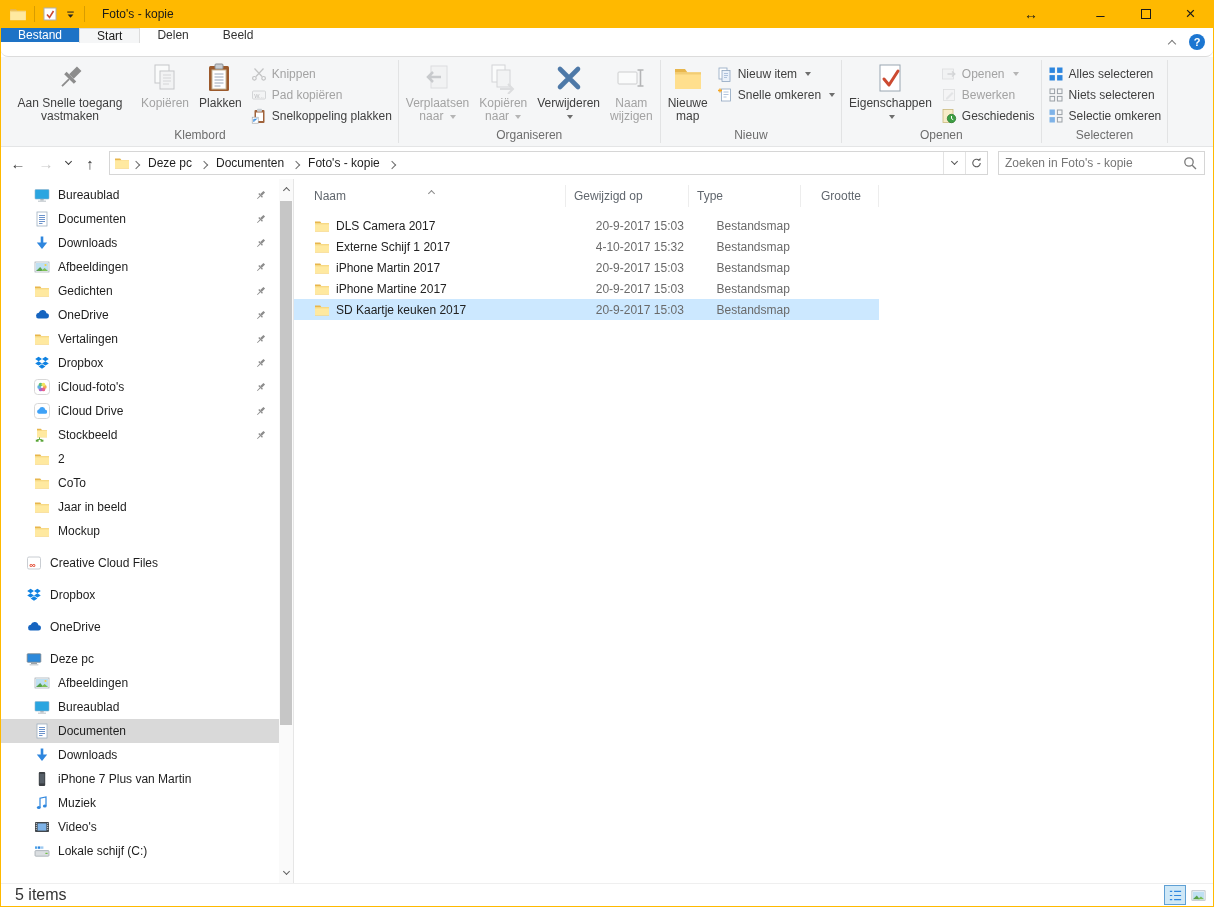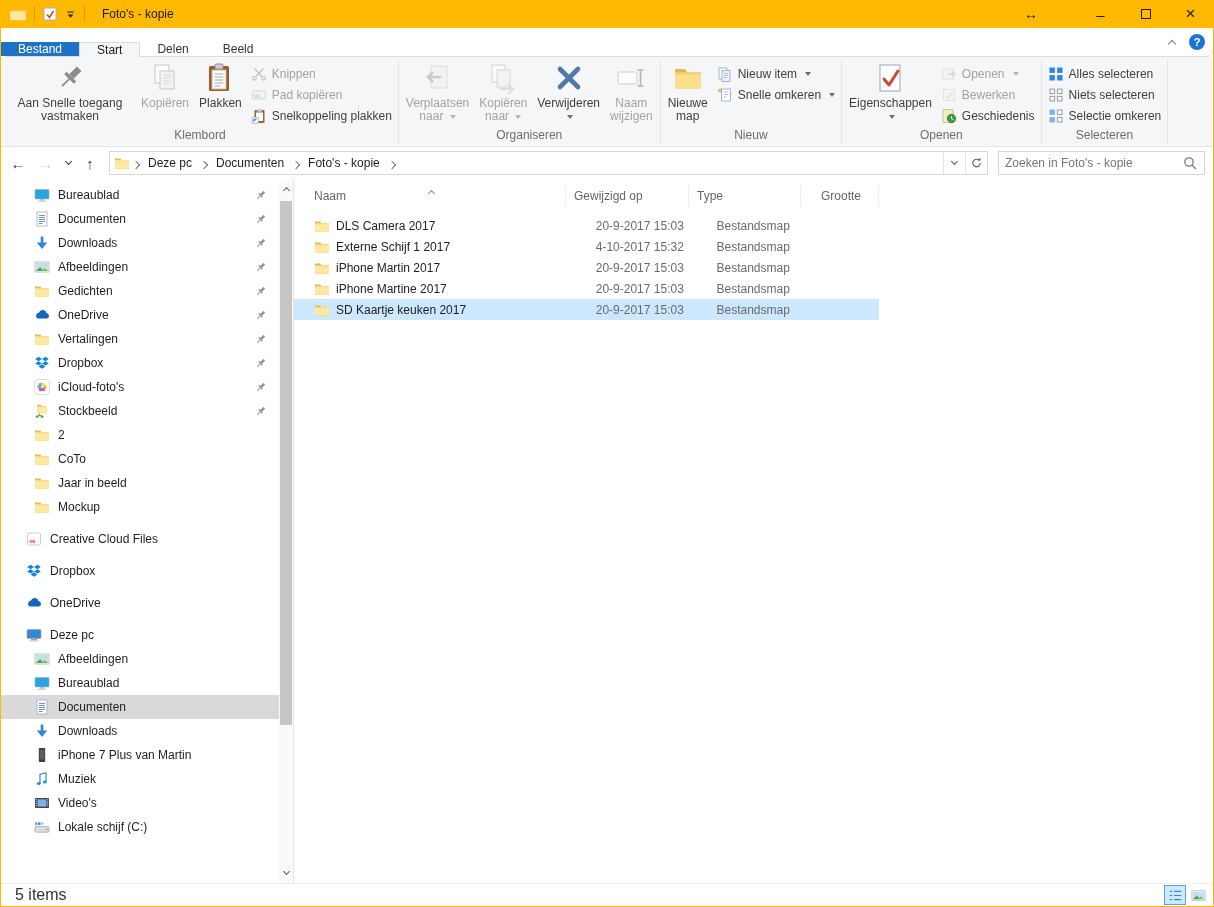--- a/index.html
+++ b/index.html
@@ -12,21 +12,21 @@
   .tb-div { width:1px; height:16px; background:#D89C00; margin:0 7px; flex:none; }
   .qat { display:flex; align-items:center; gap:6px; }
   .qat .icon { width:16px; height:16px; }
   .tb-title { font-size:12px; color:#1A1A1A; margin-left:10px; flex:1 1 auto; white-space:nowrap; }
   .tb-pen { font-size:14px; color:#1A1A1A; margin-right:40px; }
   .winbtn { width:45px; height:28px; display:flex; align-items:center; justify-content:center; color:#1A1A1A; font-size:15px; flex:none; }
   .winbtn .sq { width:10px; height:10px; border:1px solid #1A1A1A; display:block; }
   .winbtn.close { font-size:17px; }
 
   
-  .tabstrip { height:29px; background:#fff; border-bottom:1px solid #DCDCDC; display:flex; align-items:flex-end; position:relative; flex:none;border-radius:7px; }
+  .tabstrip { height:29px; background:#fff; border-bottom:1px solid #DCDCDC; display:flex; align-items:flex-start; position:relative; flex:none;border-radius:7px; }
   .tab { padding:0 17px; font-size:12px; display:flex; align-items:center; color:#333; }
   .tab.file { background:#1E73C6; color:#fff; }
   .tab.active { background:#F5F6F7; border:1px solid #DCDCDC; border-bottom:none; margin-bottom:-1px; color:#1A1A1A; }
   .tabstrip-right { position:absolute; right:8px; top:0; height:28px; display:flex; align-items:center; gap:14px; }
   .ribbon-collapse { color:#7A7A7A; }
   .help-badge { width:16px; height:16px; border-radius:50%; background:#1C76D1; color:#fff; font-size:11px; font-weight:bold; display:flex; align-items:center; justify-content:center; }
 
   
   .ribbon { height:90px; background:#F5F6F7; border-bottom:1px solid #E4E5E6; display:flex; align-items:stretch; padding-left:1px; flex:none; overflow:hidden; }
   .rb-group { display:flex; flex-direction:column; justify-content:space-between; }
@@ -620,20 +620,38 @@
                   <rect x="6.6" y="1.5" width="2.8" height="5.5"></rect>
                   <rect x="4.8" y="7" width="6.4" height="1.6"></rect>
                   <rect x="7.5" y="8.6" width="1" height="5"></rect>
                 </g>
               </svg>
             </span>
           </div>
           <div class="sb-item">
             <span class="icon icon16">
               <svg viewBox="0 0 16 16">
+                <rect x="0.5" y="0.5" width="15" height="15" rx="3.2" fill="#FFF" stroke="#D8D8D8"></rect>
+                <path d="M4.8 10.8a2.3 2.3 0 0 1 .3-4.5 3.2 3.2 0 0 1 6.2.5 2 2 0 0 1-.3 4z" fill="#3FA2F7"></path>
+              </svg>
+            </span>
+            <span class="sb-label">iCloud Drive</span>
+            <span class="sb-pin icon">
+              <svg viewBox="0 0 16 16">
+                <g fill="#8C8C8C" transform="rotate(45 8 8)">
+                  <rect x="6.6" y="1.5" width="2.8" height="5.5"></rect>
+                  <rect x="4.8" y="7" width="6.4" height="1.6"></rect>
+                  <rect x="7.5" y="8.6" width="1" height="5"></rect>
+                </g>
+              </svg>
+            </span>
+          </div>
+          <div class="sb-item">
+            <span class="icon icon16">
+              <svg viewBox="0 0 16 16">
                 <path d="M3 1.8h4l1 1.4h5v7.1H3z" fill="#E8B64C"></path>
                 <path d="M3 3.4h10v6.9H3z" fill="#FFE9A0"></path>
                 <path d="M5.5 10.3v2.2M5.5 12.5H3.2M5.5 12.5h2.3" stroke="#58A435" stroke-width="0.9" fill="none"></path>
                 <rect x="1.8" y="12.7" width="2.8" height="2" fill="#58A435"></rect>
                 <rect x="6.6" y="12.7" width="2.8" height="2" fill="#58A435"></rect>
               </svg>
             </span>
             <span class="sb-label">Stockbeeld</span>
             <span class="sb-pin icon">
               <svg viewBox="0 0 16 16">

